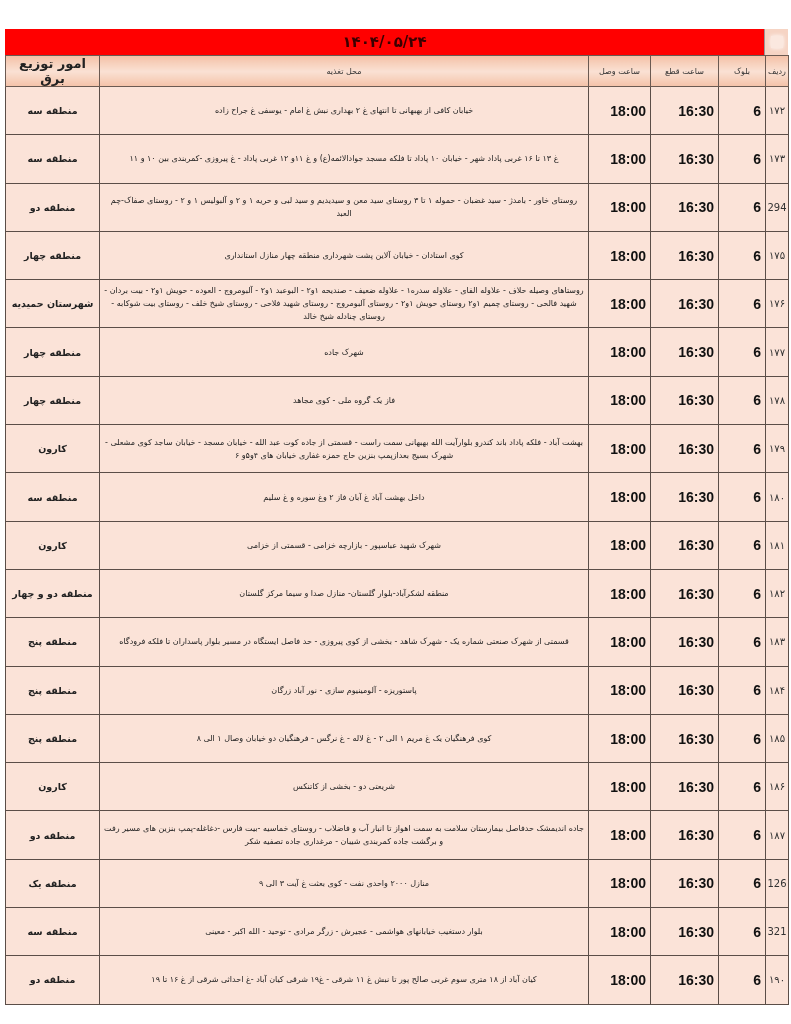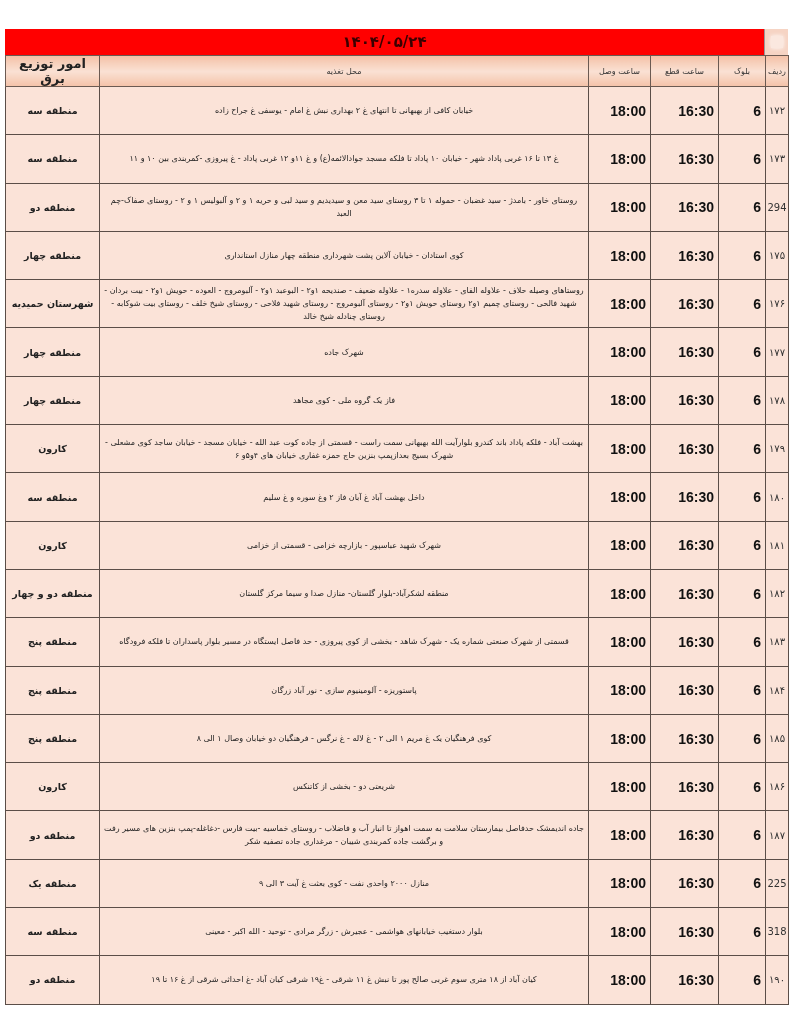--- a/index.html
+++ b/index.html
@@ -188,29 +188,29 @@
         </tr>
         <tr>
           <td class="num">۱۸۷</td>
           <td class="block">6</td>
           <td class="time">16:30</td>
           <td class="time">18:00</td>
           <td class="desc">جاده اندیمشک حدفاصل بیمارستان سلامت به سمت اهواز تا انبار آب و فاضلاب - روستای خماسیه -بیت فارس -دغاغله-پمپ بنزین های مسیر رفت و برگشت جاده کمربندی شیبان - مرغداری جاده تصفیه شکر</td>
           <td class="region">منطقه دو</td>
         </tr>
         <tr>
-          <td class="num">225</td>
+          <td class="num">126</td>
           <td class="block">6</td>
           <td class="time">16:30</td>
           <td class="time">18:00</td>
           <td class="desc">منازل ۲۰۰۰ واحدی نفت - کوی بعثت غ آیت ۳ الی ۹</td>
           <td class="region">منطقه یک</td>
         </tr>
         <tr>
-          <td class="num">318</td>
+          <td class="num">321</td>
           <td class="block">6</td>
           <td class="time">16:30</td>
           <td class="time">18:00</td>
           <td class="desc">بلوار دستغیب خیابانهای هواشمی - عجیرش - زرگر مرادی - توحید - الله اکبر - معینی</td>
           <td class="region">منطقه سه</td>
         </tr>
         <tr>
           <td class="num">۱۹۰</td>
           <td class="block">6</td>
           <td class="time">16:30</td>

